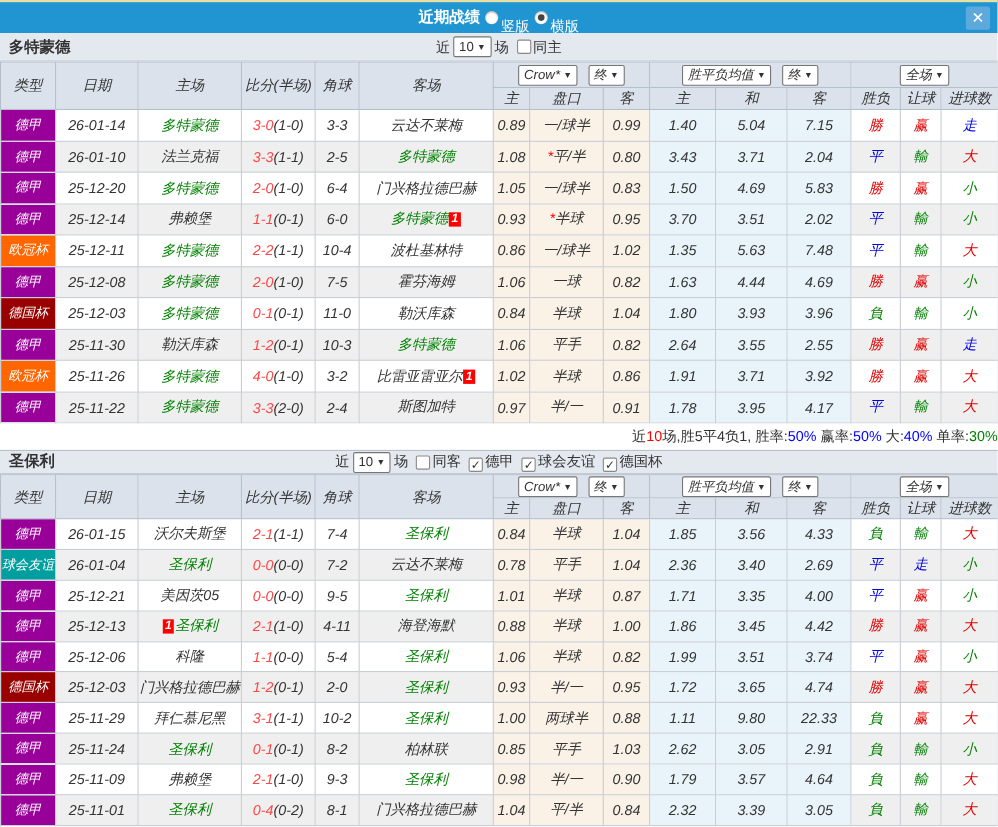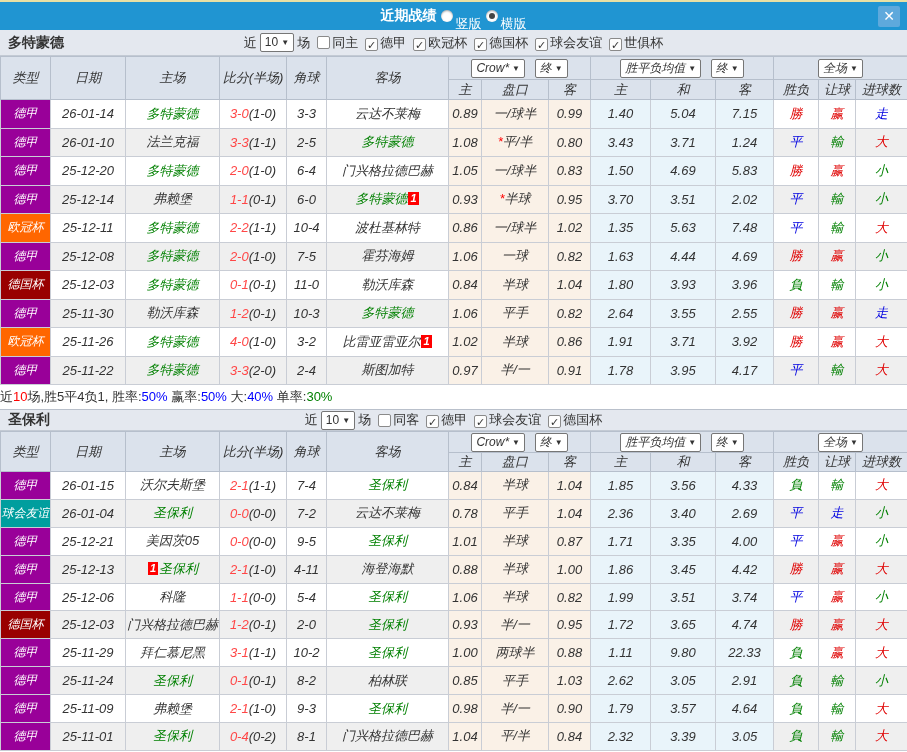--- a/index.html
+++ b/index.html
@@ -50,21 +50,21 @@
   tbody tr:nth-child(odd) td { background:#fff; }
   tbody td.cream { background:#faf1e7 !important; }
   tbody td.blu { background:#e9f4fa !important; }
   td.c-type { color:#fff; font-size:12px; }
   .s-main { color:#ff4646; }
   .s-half { color:#333; }
   .red-badge { display:inline-block; background:#f00; color:#fff; font-size:11px; line-height:13px;
                padding:0 2px; font-weight:bold; margin:0 1px; vertical-align:1px; }
   .star { color:#f00; }
 
-  .summary { height:24px; line-height:24px; text-align:left; font-size:13px; background:#fff; }
+  .summary { height:24px; line-height:24px; text-align:right; font-size:13px; background:#fff; }
 </style>
 </head>
 <body>
 
 <div class="app">
 
   <div class="titlebar">
     <span class="tb-title">近期战绩</span>
     <span class="radio" id="radio-v"></span>
     <span class="rlabel">竖版</span>
@@ -75,21 +75,20 @@
 
   <div class="section sec0">
     <div class="filter-row">
       <span class="team-name">多特蒙德</span>
       <span class="filters">
         <span>近</span>
         <span class="sel"><span>10</span><span class="arr">▼</span></span>
         <span>场</span>
         <span class="cb"></span>
         <span class="cb-label">同主</span>
-        <span id="leagues-0"><span class="cb checked">✓</span><span class="cb-label">德甲</span><span class="cb checked">✓</span><span class="cb-label">欧冠杯</span><span class="cb checked">✓</span><span class="cb-label">德国杯</span><span class="cb checked">✓</span><span class="cb-label">球会友谊</span><span class="cb checked">✓</span><span class="cb-label">世俱杯</span></span>
       </span>
     </div>
     <table class="grid">
       <colgroup>
         <col style="width:50px">
           <col style="width:75px">
           <col style="width:94px">
           <col style="width:67px">
           <col style="width:40px">
           <col style="width:122px">
@@ -158,21 +157,21 @@
     <td class="c-date">26-01-10</td>
     <td class="c-team"><span>法兰克福</span></td>
     <td class="c-score"><span class="s-main">3-3</span><span class="s-half">(1-1)</span></td>
     <td class="c-corner">2-5</td>
     <td class="c-team"><span style="color: rgb(0, 128, 0);">多特蒙德</span></td>
     <td class="cream">1.08</td>
     <td class="cream"><span class="star">*</span>平/半</td>
     <td class="cream">0.80</td>
     <td class="blu">3.43</td>
     <td class="blu">3.71</td>
-    <td class="blu">1.24</td>
+    <td class="blu">2.04</td>
     <td class="c-res" style="color: rgb(0, 0, 224);">平</td>
     <td class="c-res" style="color: rgb(0, 128, 0);">輸</td>
     <td class="c-res" style="color: rgb(224, 0, 0);">大</td>
   </tr>
           <tr>
     <td class="c-type" style="background: rgb(153, 0, 153);">德甲</td>
     <td class="c-date">25-12-20</td>
     <td class="c-team"><span style="color: rgb(0, 128, 0);">多特蒙德</span></td>
     <td class="c-score"><span class="s-main">2-0</span><span class="s-half">(1-0)</span></td>
     <td class="c-corner">6-4</td>

